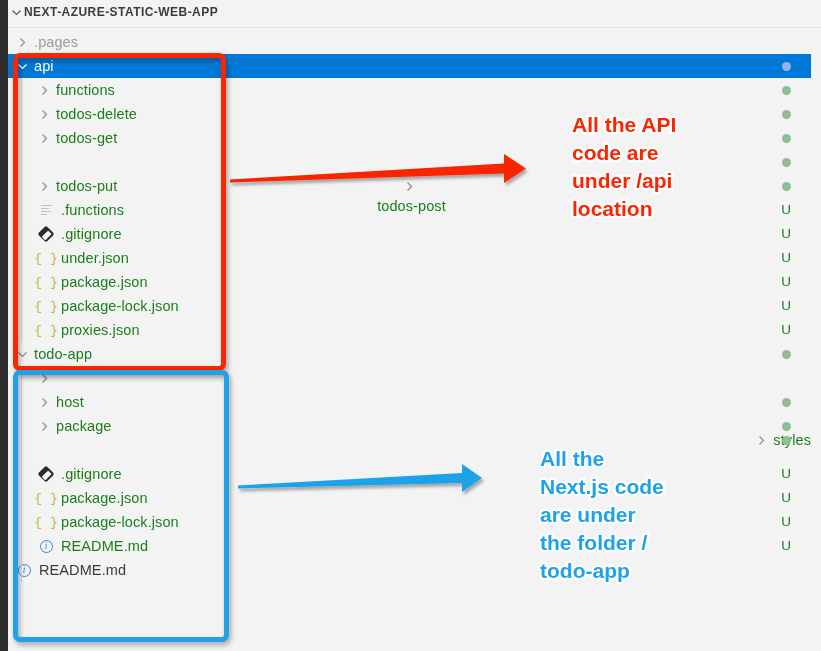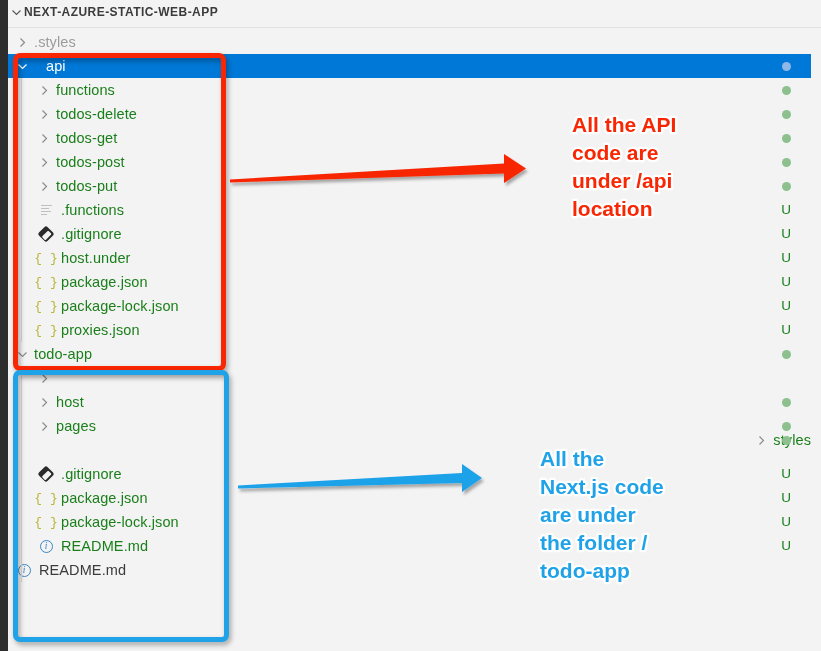--- a/index.html
+++ b/index.html
@@ -149,30 +149,30 @@
     </div>
 
     <div id="rows">
         <div class="row" style="top: 30px;">
           <span style="flex: 0 0 6px; height: 24px;"></span>
           <span class="twisty">
             <svg width="11" height="11" viewBox="0 0 11 11">
               <path d="M3.5 1.5 L7.5 5.5 L3.5 9.5" fill="none" stroke="currentColor" stroke-width="1.2"></path>
             </svg>
           </span>
-          <span class="label muted" style="margin-left: 4px;">.styles</span>
+          <span class="label muted" style="margin-left: 4px;">.pages</span>
         </div>
         <div class="row selected" style="top: 54px;">
           <span style="flex: 0 0 6px; height: 24px;"></span>
           <span class="twisty">
             <svg width="11" height="11" viewBox="0 0 11 11">
               <path d="M1.5 3.5 L5.5 7.5 L9.5 3.5" fill="none" stroke="currentColor" stroke-width="1.2"></path>
             </svg>
           </span>
-          <span class="label" style="margin-left: 16px;">api</span>
+          <span class="label" style="margin-left: 4px;">api</span>
           <span class="status" style="top: 0px;">
             <span class="dot"></span>
           </span>
         </div>
         <div class="row" style="top: 78px;">
           <span style="flex: 0 0 28px; height: 24px;"></span>
           <span class="twisty">
             <svg width="11" height="11" viewBox="0 0 11 11">
               <path d="M3.5 1.5 L7.5 5.5 L3.5 9.5" fill="none" stroke="currentColor" stroke-width="1.2"></path>
             </svg>
@@ -199,21 +199,21 @@
           <span class="twisty">
             <svg width="11" height="11" viewBox="0 0 11 11">
               <path d="M3.5 1.5 L7.5 5.5 L3.5 9.5" fill="none" stroke="currentColor" stroke-width="1.2"></path>
             </svg>
           </span>
           <span class="label" style="margin-left: 4px;">todos-get</span>
           <span class="status" style="top: 0px;">
             <span class="dot"></span>
           </span>
         </div>
-        <div class="row" style="top: 150px;">
+        <div class="row" style="top: 150px; flex-direction: column;">
           <span style="flex: 0 0 28px; height: 24px;"></span>
           <span class="twisty">
             <svg width="11" height="11" viewBox="0 0 11 11">
               <path d="M3.5 1.5 L7.5 5.5 L3.5 9.5" fill="none" stroke="currentColor" stroke-width="1.2"></path>
             </svg>
           </span>
           <span class="label" style="margin-left: 4px;">todos-post</span>
           <span class="status" style="top: 0px;">
             <span class="dot"></span>
           </span>
@@ -253,21 +253,21 @@
           <span class="label" style="margin-left: 5px;">.gitignore</span>
           <span class="status" style="top: 0px;">
             <span class="ustat">U</span>
           </span>
         </div>
         <div class="row" style="top: 246px;">
           <span style="flex: 0 0 28px; height: 24px;"></span>
           <span class="ficon">
             <span class="json-br">{ }</span>
           </span>
-          <span class="label" style="margin-left: 5px;">host.under</span>
+          <span class="label" style="margin-left: 5px;">under.json</span>
           <span class="status" style="top: 0px;">
             <span class="ustat">U</span>
           </span>
         </div>
         <div class="row" style="top: 270px;">
           <span style="flex: 0 0 28px; height: 24px;"></span>
           <span class="ficon">
             <span class="json-br">{ }</span>
           </span>
           <span class="label" style="margin-left: 5px;">package.json</span>
@@ -327,21 +327,21 @@
             <span class="dot"></span>
           </span>
         </div>
         <div class="row" style="top: 414px;">
           <span style="flex: 0 0 28px; height: 24px;"></span>
           <span class="twisty">
             <svg width="11" height="11" viewBox="0 0 11 11">
               <path d="M3.5 1.5 L7.5 5.5 L3.5 9.5" fill="none" stroke="currentColor" stroke-width="1.2"></path>
             </svg>
           </span>
-          <span class="label" style="margin-left: 4px;">pages</span>
+          <span class="label" style="margin-left: 4px;">package</span>
           <span class="status" style="top: 0px;">
             <span class="dot"></span>
           </span>
         </div>
         <div class="row" style="top: 428px; justify-content: flex-end;">
           <span style="flex: 0 0 28px; height: 24px;"></span>
           <span class="twisty">
             <svg width="11" height="11" viewBox="0 0 11 11">
               <path d="M3.5 1.5 L7.5 5.5 L3.5 9.5" fill="none" stroke="currentColor" stroke-width="1.2"></path>
             </svg>

